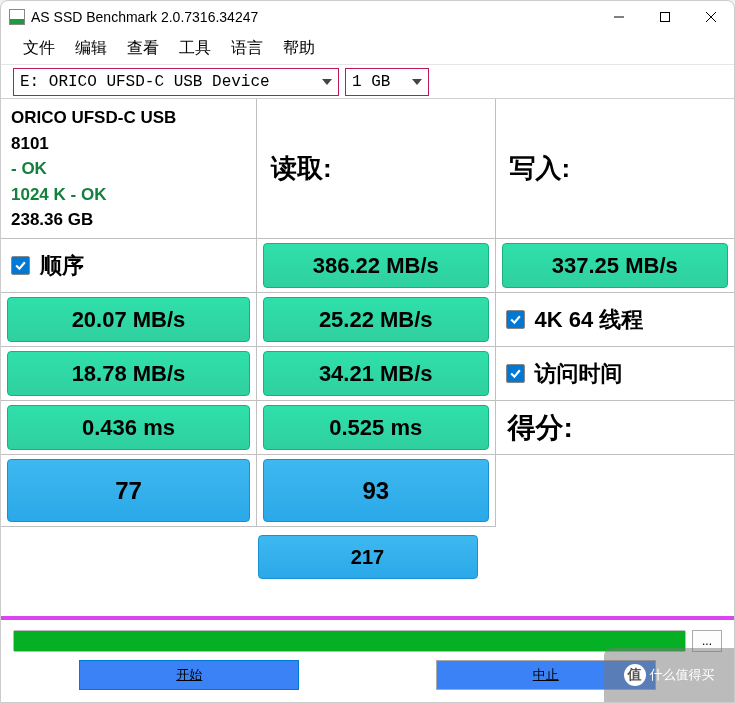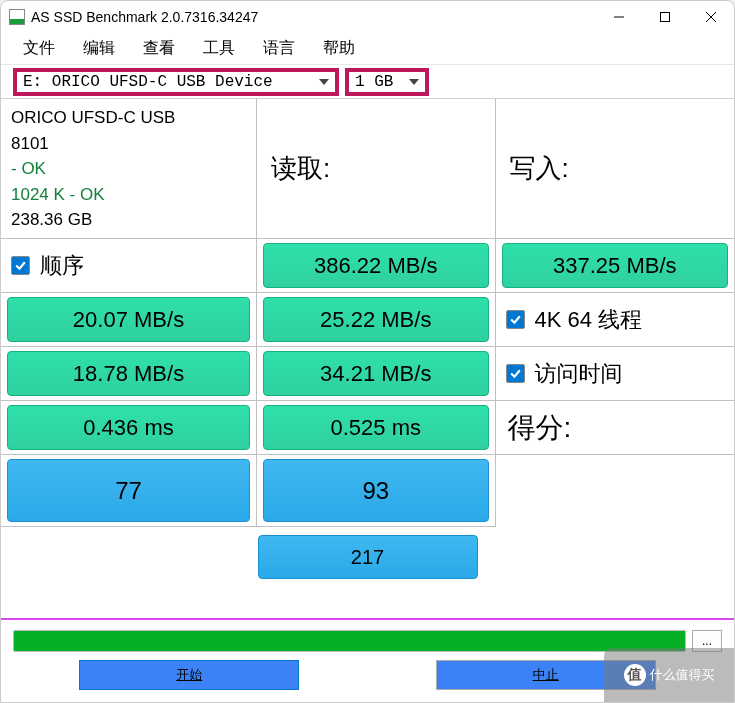--- a/index.html
+++ b/index.html
@@ -13,41 +13,42 @@
       height: 32px; display: flex; align-items: center;
       padding: 0 0 0 8px; justify-content: space-between;
     }
     .titlebar-left { display: flex; align-items: center; gap: 6px; }
     .titlebar-title { font-size: 14px; }
     .titlebar-controls { display: flex; }
     .ctrl-btn { width: 46px; height: 32px; display: flex; align-items: center; justify-content: center; }
     .ctrl-btn svg { width: 10px; height: 10px; }
     .menubar {
       height: 32px; display: flex; align-items: center;
-      gap: 28px; padding: 0 22px; font-size: 16px;
+      gap: 20px; padding: 0 22px; font-size: 16px;
       border-bottom: 1px solid #e5e5e5;
     }
     .menu-item { cursor: pointer; }
     .selectrow {
       height: 34px; display: flex; align-items: center;
       gap: 6px; padding: 3px 12px; border-bottom: 1px solid #d0d0d0;
     }
     .select {
-      height: 28px; border: 4px solid #be185d; background: #fff;
+      height: 28px; border: 1px solid #be185d; background: #fff;
       display: flex; align-items: center; justify-content: space-between;
       padding: 0 6px; font-family: "Courier New", monospace; font-size: 16px;
     }
     .select.drive { width: 326px; }
     .select.size { width: 84px; font-family: Liberation Mono, monospace; }
     .select svg { width: 10px; height: 6px; }
     .grid {
       flex: 1; display: grid;
       grid-template-columns: 256px 1fr 1fr;
       grid-template-rows: 140px 54px 54px 54px 54px 72px 60px;
-      border-bottom: 2px solid #d946ef;
+      border-bottom: 4px solid #d946ef;
+      font-weight: bold;
     }
     .cell {
       border-right: 1px solid #c0c0c0;
       border-bottom: 1px solid #c0c0c0;
       display: flex; align-items: center; padding: 0 10px;
     }
     .cell:nth-child(3n) { border-right: none; }
     .info-cell { flex-direction: column; align-items: flex-start; justify-content: flex-start; padding: 6px 10px; font-size: 17px; line-height: 1.5; }
     .info-cell .status { color: #15803d; }
     .hdr { font-size: 26px; padding-left: 14px; }

